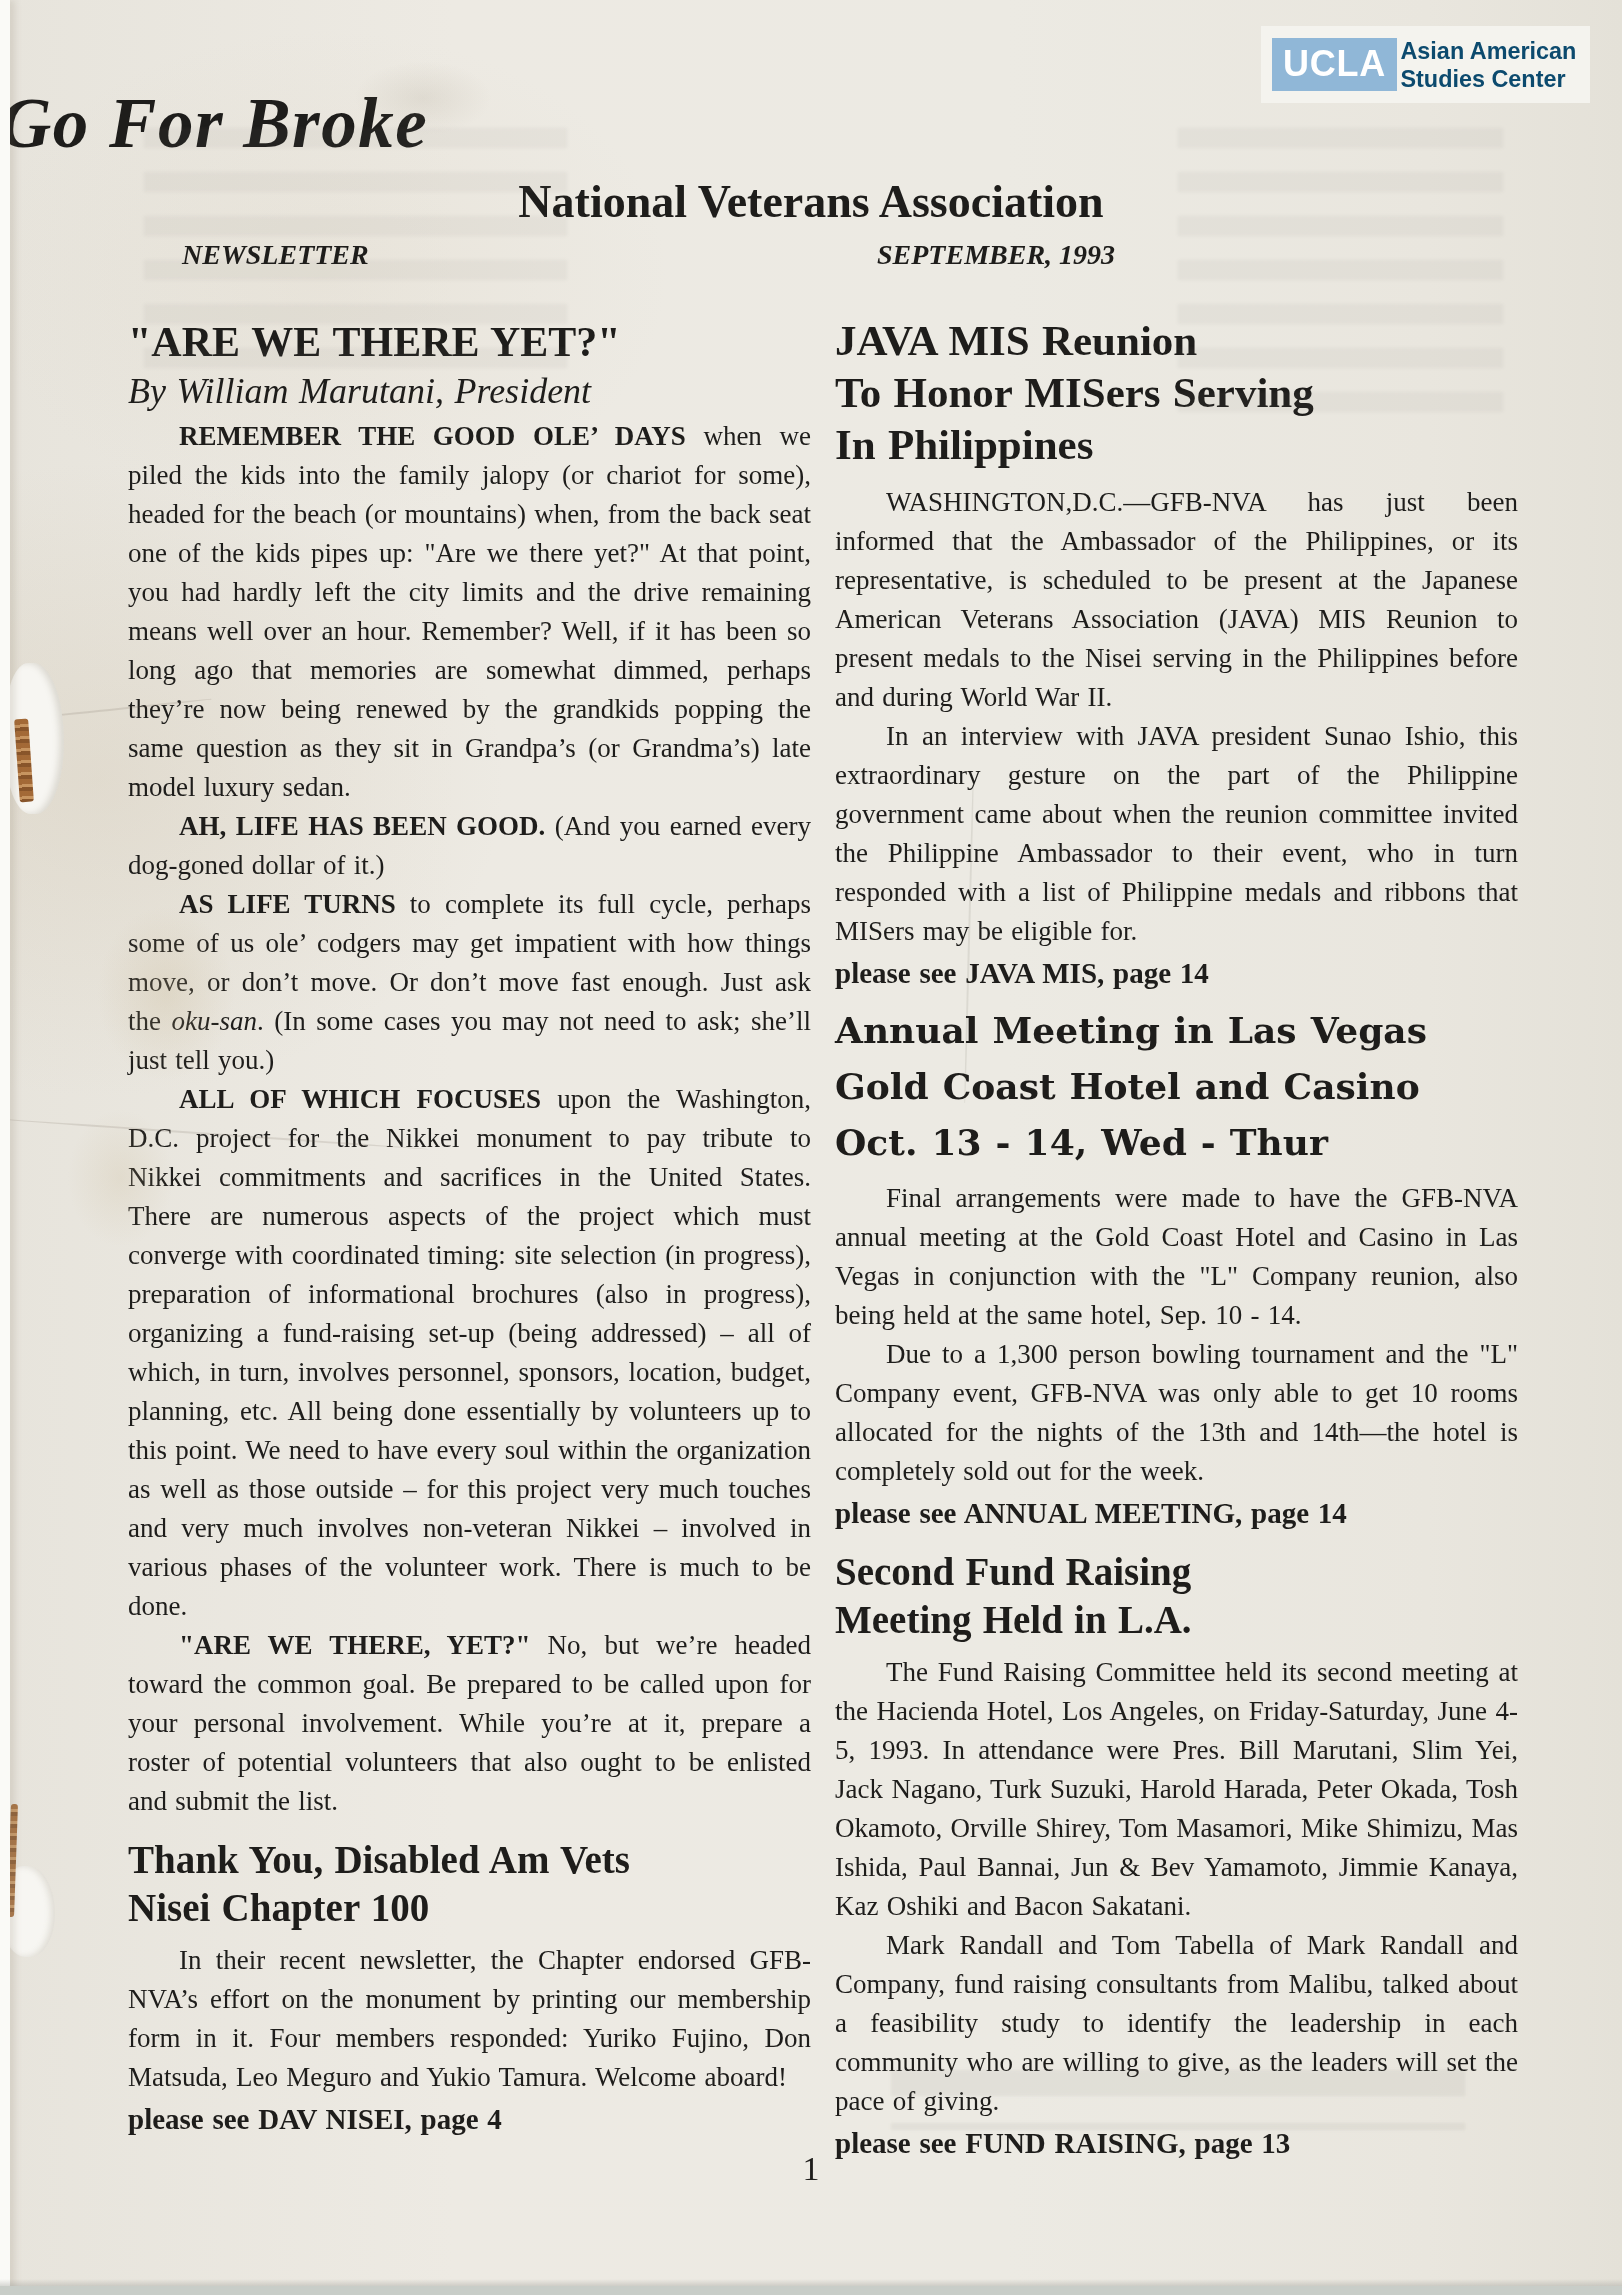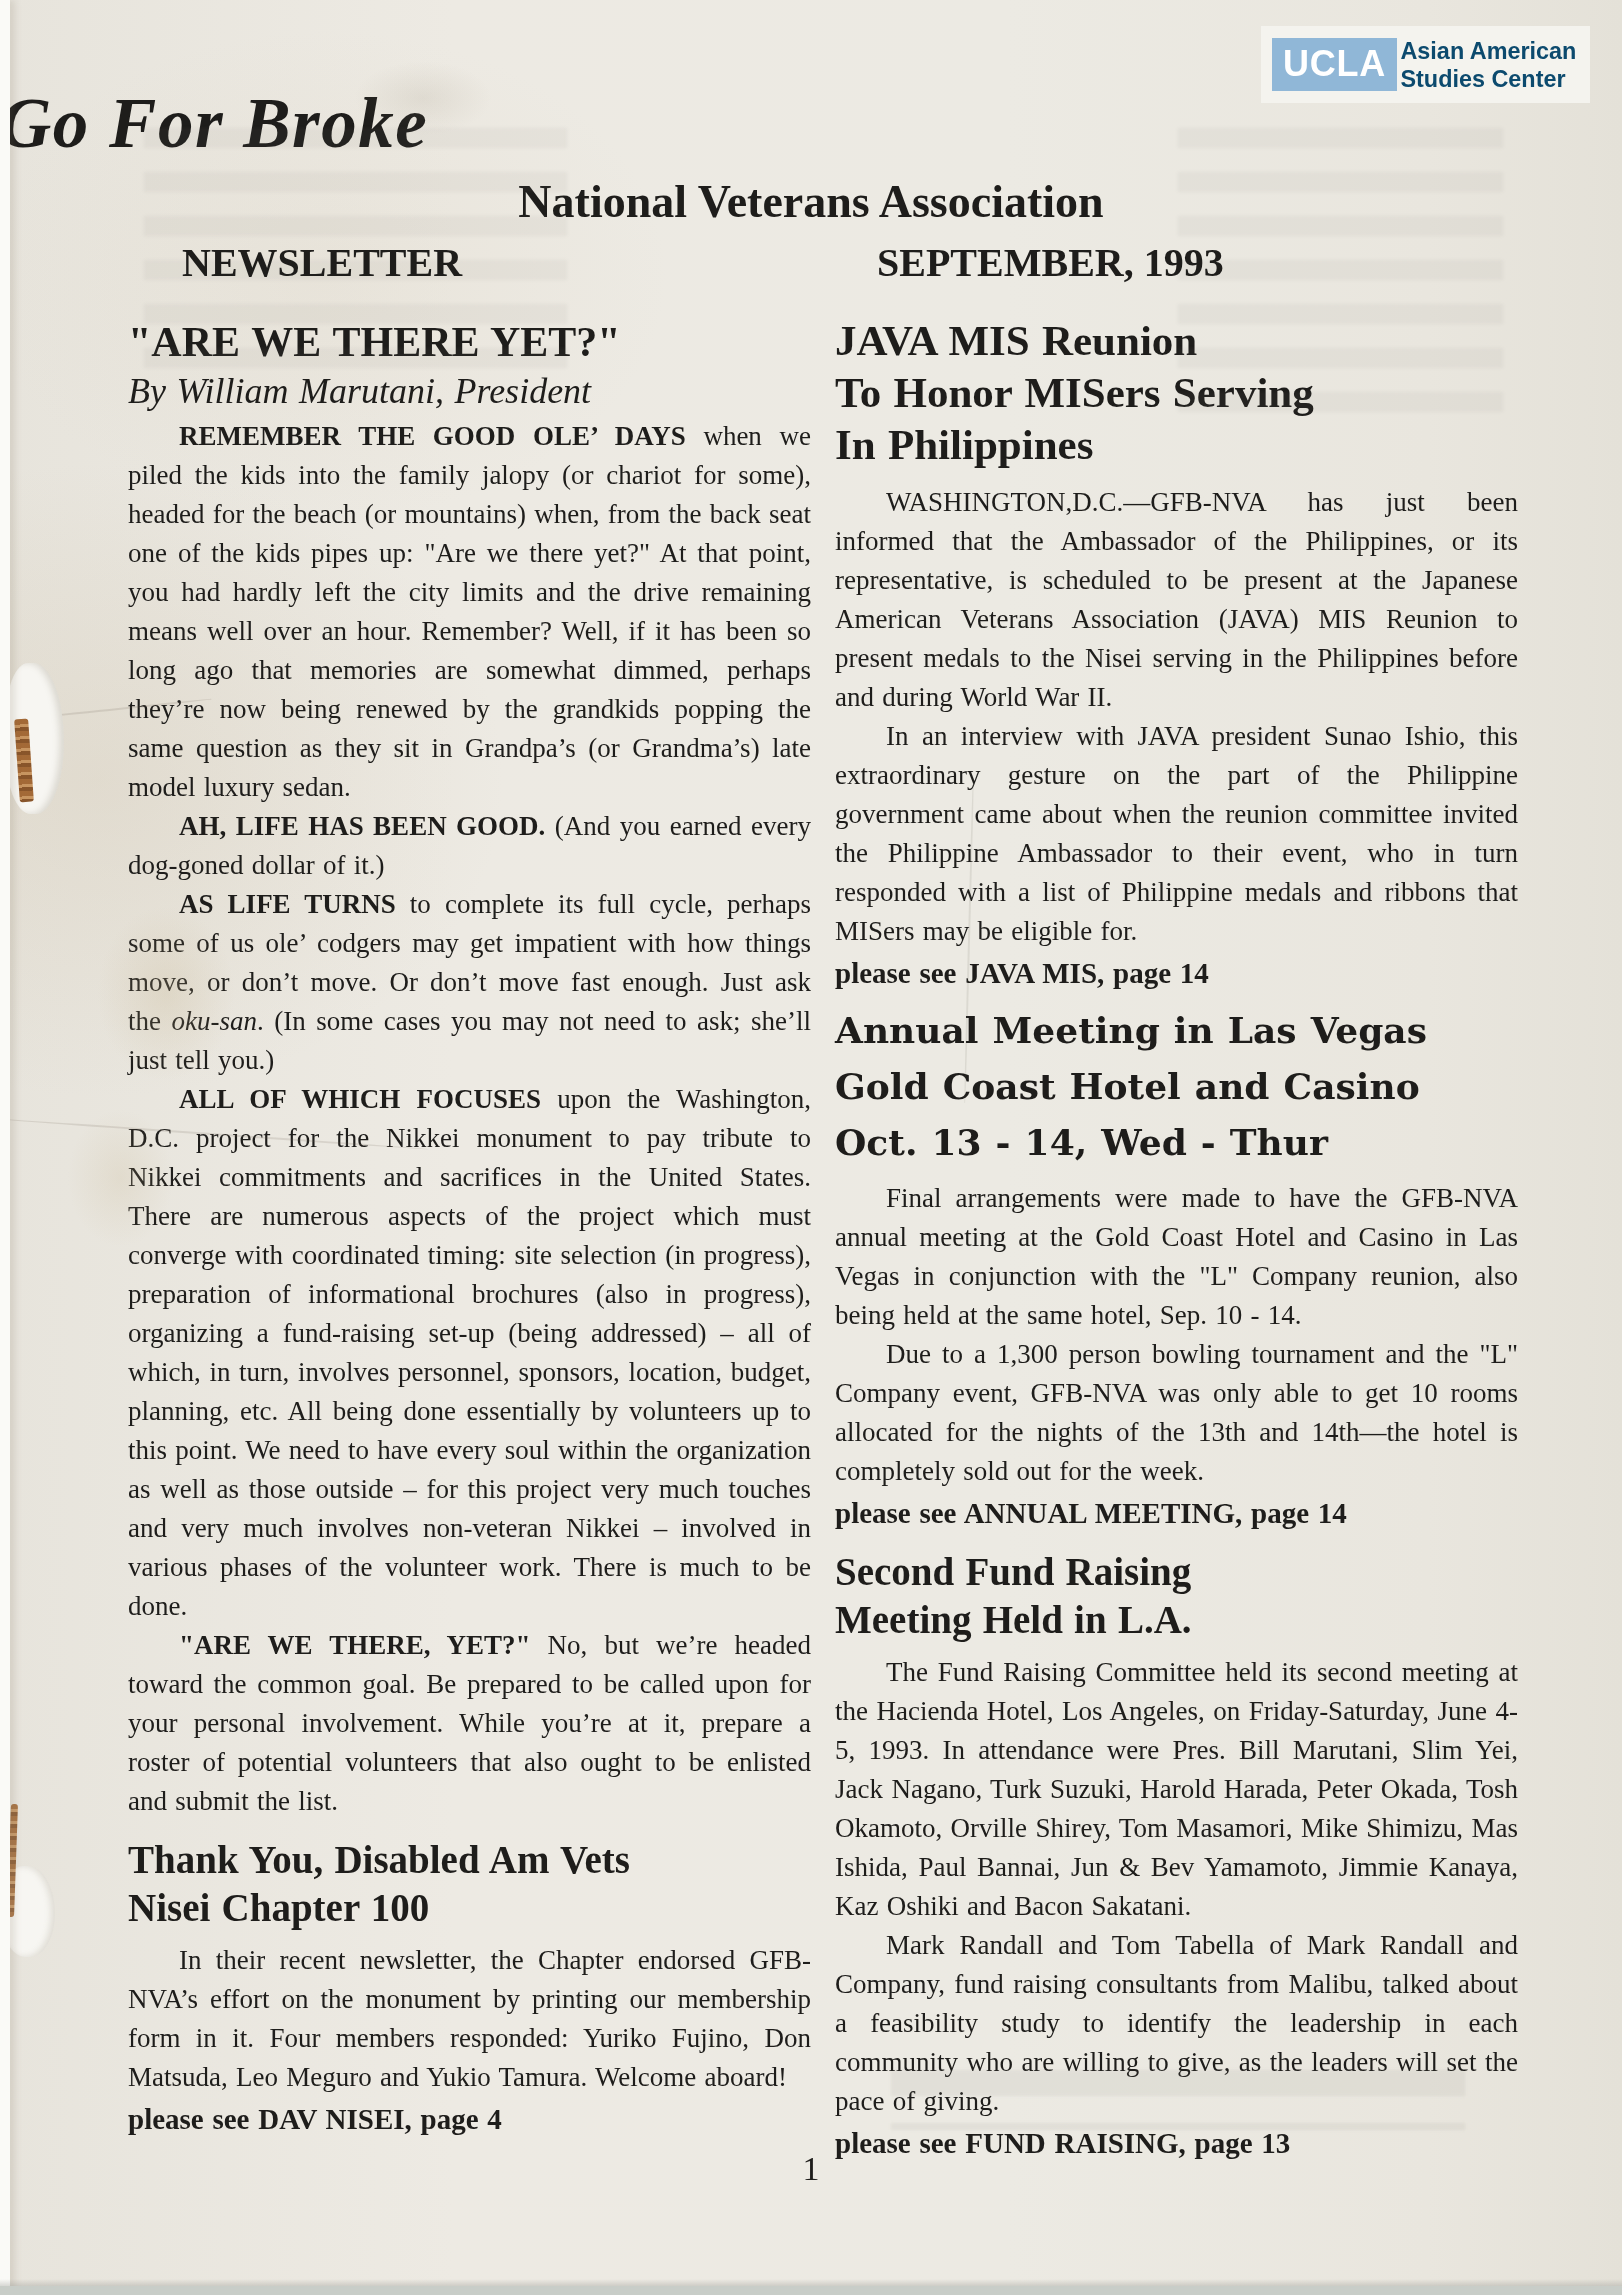--- a/index.html
+++ b/index.html
@@ -42,21 +42,21 @@
 
   
   .badge{position:absolute;right:32px;top:26px;display:flex;align-items:center;gap:3px;background:#f4f3ee;padding:10.6px 13.6px 10.6px 10.6px;}
   .badge-logo{background:#90b7d7;color:#ffffff;font-family:"Liberation Sans",sans-serif;font-weight:bold;font-size:36px;line-height:36px;padding:8.3px 11.3px 9px;letter-spacing:0.8px;}
   .badge-text{color:#0c4a6e;font-family:"Liberation Sans",sans-serif;font-weight:bold;font-size:23.4px;line-height:28px;}
 
   
   .masthead{padding-top:82px;}
   .mast-title{font-weight:bold;font-style:italic;font-size:71px;line-height:83px;letter-spacing:1.5px;}
   .mast-sub{text-align:center;font-weight:bold;font-size:46px;line-height:50px;margin-top:12px;}
-  .issue-row{position:relative;height:56px;margin:12px 128px 0;font-weight:bold;font-size:40px;}
+  .issue-row{position:relative;height:56px;margin:12px 128px 0;font-weight:bold;font-size:28px;font-style:italic;}
   .issue-left{position:absolute;left:54px;top:0;}
   .issue-right{position:absolute;left:749px;top:0;}
 
   
   .columns{display:flex;gap:24px;margin:19.6px 104px 0 128px;}
   .col{flex:1;min-width:0;text-align:justify;font-size:27px;line-height:39px;word-spacing:1.5px;}
   .col p{margin:0;text-indent:51px;}
   .headline{white-space:pre-line;font-weight:bold;text-align:left;text-indent:0;margin:0;}
   .quote-head{font-size:42px;line-height:48px;margin:3px 0 6px;}
   .byline{font-style:italic;font-size:36px;line-height:38px;margin:0 0 7.6px;text-align:left;}

